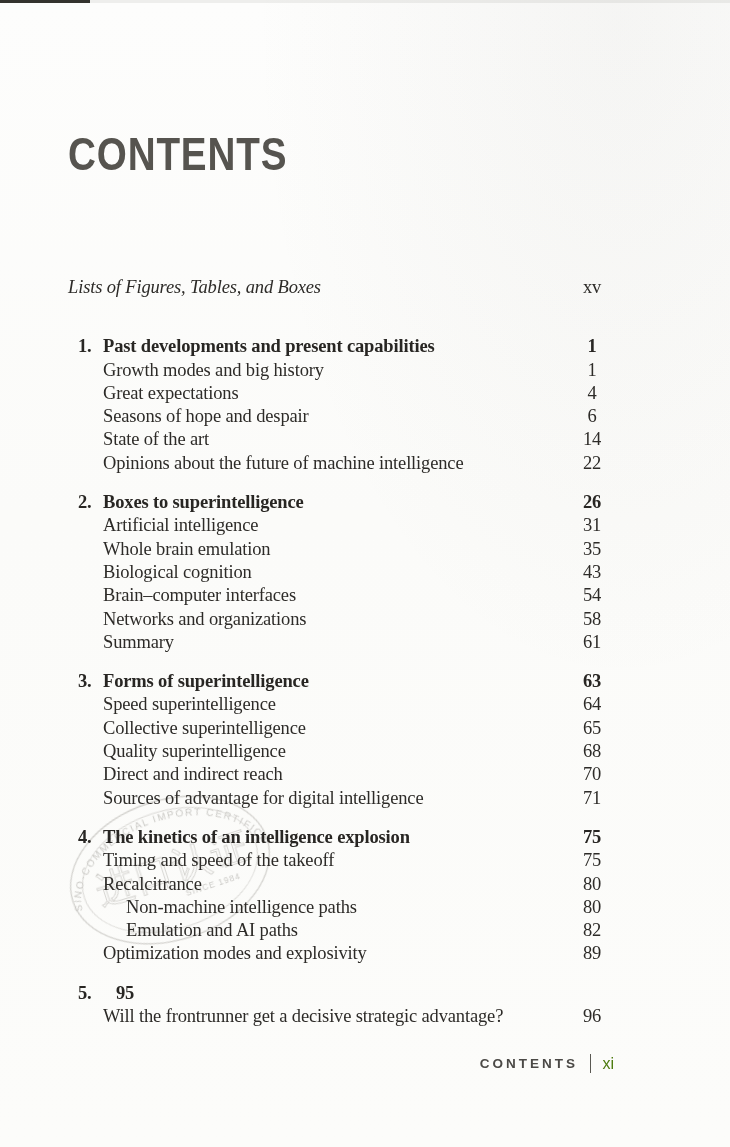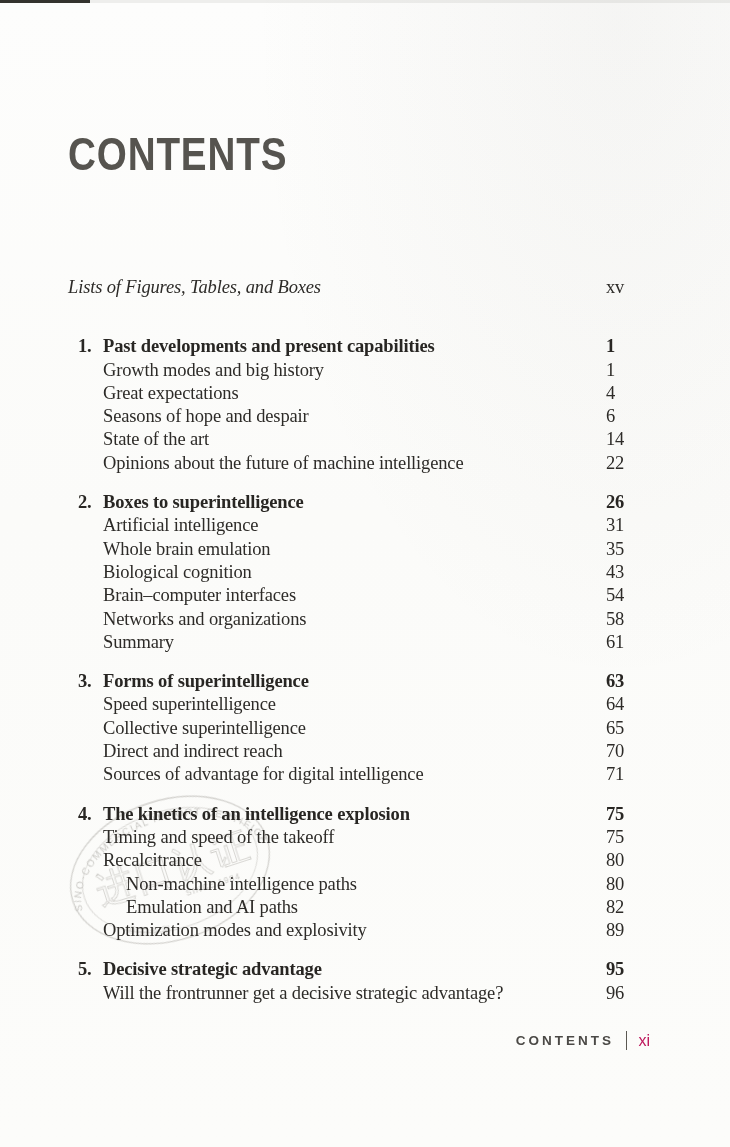--- a/index.html
+++ b/index.html
@@ -8,40 +8,40 @@
     overflow:hidden;position:relative;
     background:
       radial-gradient(ellipse at 85% 2%, rgba(120,118,110,0.06), transparent 42%),
       linear-gradient(180deg,#fdfdfc 0%, #fbfbf9 45%, #fcfcfa 100%);
     font-family:"Liberation Serif","DejaVu Serif",serif;
     color:#2d2b28;
   }
   .edge-artifact{position:absolute;top:0;left:0;width:90px;height:3px;background:#34332f;}
   .edge-smudge{position:absolute;top:0;left:90px;right:0;height:3px;background:rgba(60,60,55,0.08);}
 
-  .page{padding:0 80px 0 68px;position:relative;z-index:2;}
+  .page{padding:0 116px 0 68px;position:relative;z-index:2;}
 
   .doc-title{
     margin-top:131px;
     font-family:"Liberation Sans","DejaVu Sans",sans-serif;
     font-weight:700;
     font-size:46px;
     letter-spacing:1px;
     color:#56544f;
     transform:scaleX(0.84);
     transform-origin:left center;
     white-space:nowrap;
     line-height:1;
   }
 
   .toc{margin-top:99px;font-size:18.5px;line-height:23.3px;letter-spacing:-0.15px;}
 
   .row{display:flex;align-items:baseline;}
   .row .label{flex:1;}
-  .row .pg{text-align:left;min-width:44px;white-space:nowrap;}
+  .row .pg{text-align:center;min-width:44px;white-space:nowrap;}
 
   .front-matter .label{font-style:italic;padding-right:8px;}
   .front-matter{margin-bottom:36px;}
 
   .chapter-section{margin-top:16px;}
   .chapter-section:first-of-type{margin-top:0;}
 
   .h-row{font-weight:700;color:#282623;}
   .h-row .num{display:inline-block;width:25px;margin-left:10px;flex:none;}
   .h-row .label{flex:1;font-family:Liberation Serif, serif;}
@@ -53,21 +53,21 @@
     margin-top:26px;
     display:flex;justify-content:flex-end;align-items:center;
   }
   .footer .f-label{
     font-family:"Liberation Sans","DejaVu Sans",sans-serif;
     font-weight:700;font-size:13.5px;letter-spacing:3px;color:#4b4946;
   }
   .footer .f-sep{width:1.5px;height:19px;background:#5a5852;margin:0 11px 0 12px;}
   .footer .f-page{
     font-family:"Liberation Sans","DejaVu Sans",sans-serif;
-    font-size:16px;color:#be185d;
+    font-size:16px;color:#4d7c0f;
   }
 
   .watermark{
     position:absolute;left:60px;top:780px;width:220px;height:180px;
     transform:rotate(-18deg);
     opacity:0.58;
     filter:blur(0.4px);
     z-index:1;
     pointer-events:none;
   }
@@ -176,20 +176,24 @@
         </div>
         <div class="row item-row">
           <span class="label">Speed superintelligence</span>
           <span class="pg">64</span>
         </div>
         <div class="row item-row">
           <span class="label">Collective superintelligence</span>
           <span class="pg">65</span>
         </div>
         <div class="row item-row">
+          <span class="label">Quality superintelligence</span>
+          <span class="pg">68</span>
+        </div>
+        <div class="row item-row">
           <span class="label">Direct and indirect reach</span>
           <span class="pg">70</span>
         </div>
         <div class="row item-row">
           <span class="label">Sources of advantage for digital intelligence</span>
           <span class="pg">71</span>
         </div>
       </div>
       <div class="chapter-section">
         <div class="row h-row">
@@ -214,21 +218,20 @@
           <span class="pg">82</span>
         </div>
         <div class="row item-row">
           <span class="label">Optimization modes and explosivity</span>
           <span class="pg">89</span>
         </div>
       </div>
       <div class="chapter-section">
         <div class="row h-row">
           <span class="num">5.</span>
-          <span class="label">Decisive strategic advantage</span>
           <span class="pg">95</span>
         </div>
         <div class="row item-row">
           <span class="label">Will the frontrunner get a decisive strategic advantage?</span>
           <span class="pg">96</span>
         </div>
       </div>
     </div>
 
   <div class="footer">

